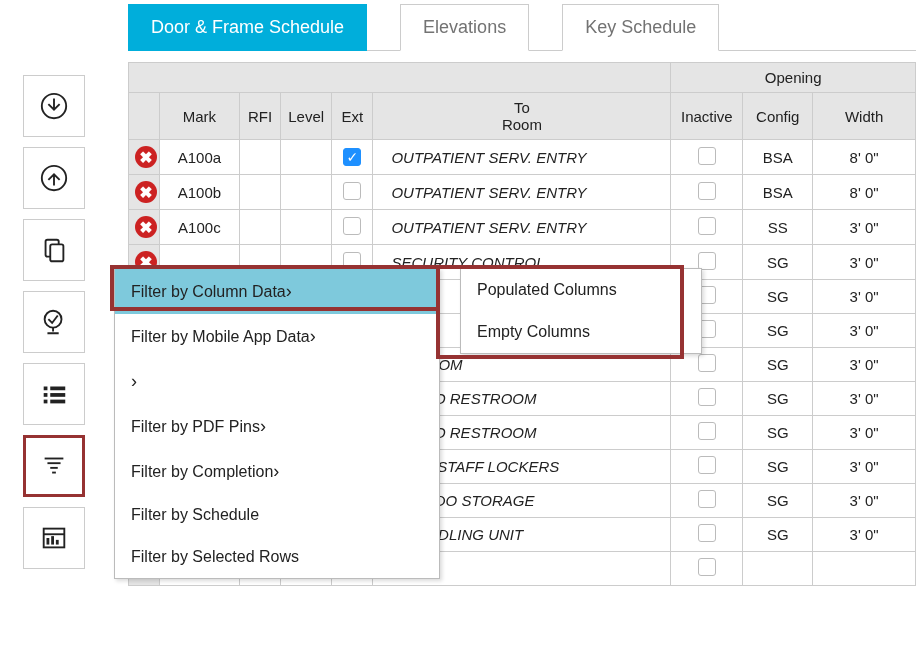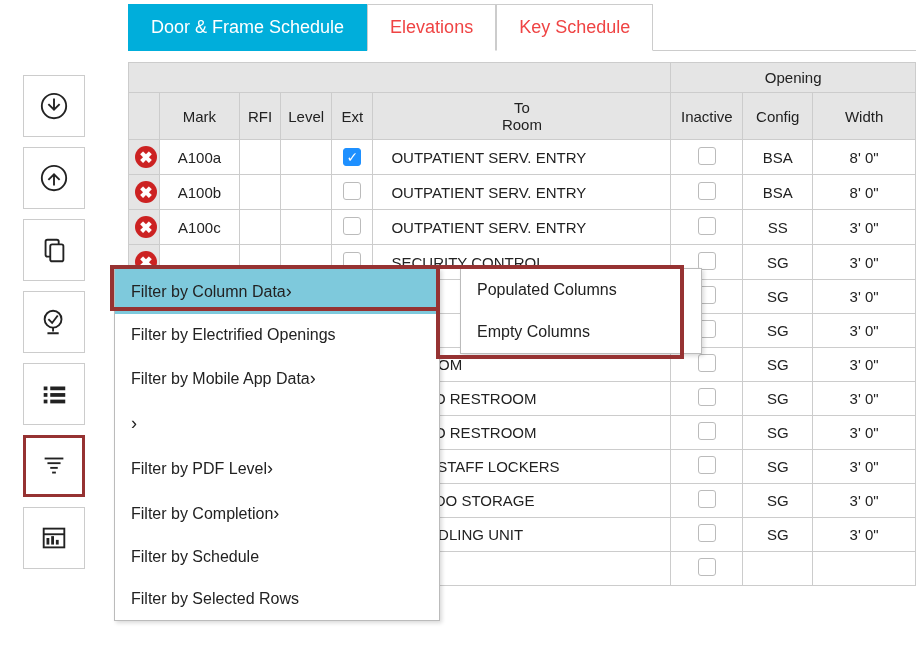--- a/index.html
+++ b/index.html
@@ -51,23 +51,24 @@
     position: relative;
     top: 1px;
   }
   .tab.active {
     background: #00aedb;
     color: #fff;
     border-color: #00aedb;
   }
   .tab.inactive {
     background: #fff;
-    color: #ef4444;
+    color: #737373;
     border: 1px solid #ccc;
     border-bottom-color: #fff;
+    margin-left: 33px;
   }
 
   
   .grid {
     position: absolute;
     left: 128px;
     top: 62px;
     width: 788px;
   }
   table {
@@ -111,21 +112,21 @@
     width: 18px; height: 18px;
     border: 1px solid #bbb;
     border-radius: 3px;
     display: inline-flex;
     align-items: center;
     justify-content: center;
     font-size: 14px;
     color: #fff;
   }
   .chk.checked { background: #1e90ff; border-color:#1e90ff; }
-  .room-cell { text-align: left; padding-left: 18px; }
+  .room-cell { text-align: left; padding-left: 18px; font-style: italic; }
 
   
   .menu {
     position: absolute;
     left: 114px;
     top: 268px;
     width: 326px;
     background: #fff;
     border: 1px solid #bbb;
     box-shadow: 2px 2px 4px rgba(0,0,0,0.15);
@@ -411,31 +412,28 @@
         </tbody>
     </table>
   </div>
 
   <div class="menu" id="ctx-menu">
       <div class="menu-item active">
         <span>Filter by Column Data</span>
         <span class="chev">›</span>
       </div>
       <div class="menu-item">
-        <span>Filter by Electrified Openings</span>
-      </div>
-      <div class="menu-item">
         <span>Filter by Mobile App Data</span>
         <span class="chev">›</span>
       </div>
       <div class="menu-item">
         <span class="chev">›</span>
       </div>
       <div class="menu-item">
-        <span>Filter by PDF Level</span>
+        <span>Filter by PDF Pins</span>
         <span class="chev">›</span>
       </div>
       <div class="menu-item">
         <span>Filter by Completion</span>
         <span class="chev">›</span>
       </div>
       <div class="menu-item">
         <span>Filter by Schedule</span>
       </div>
       <div class="menu-item">

